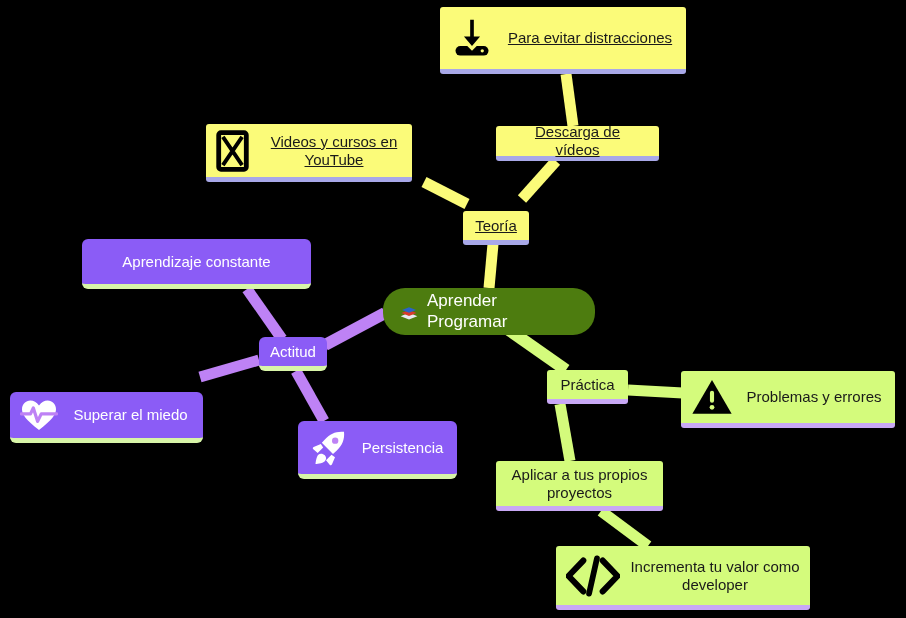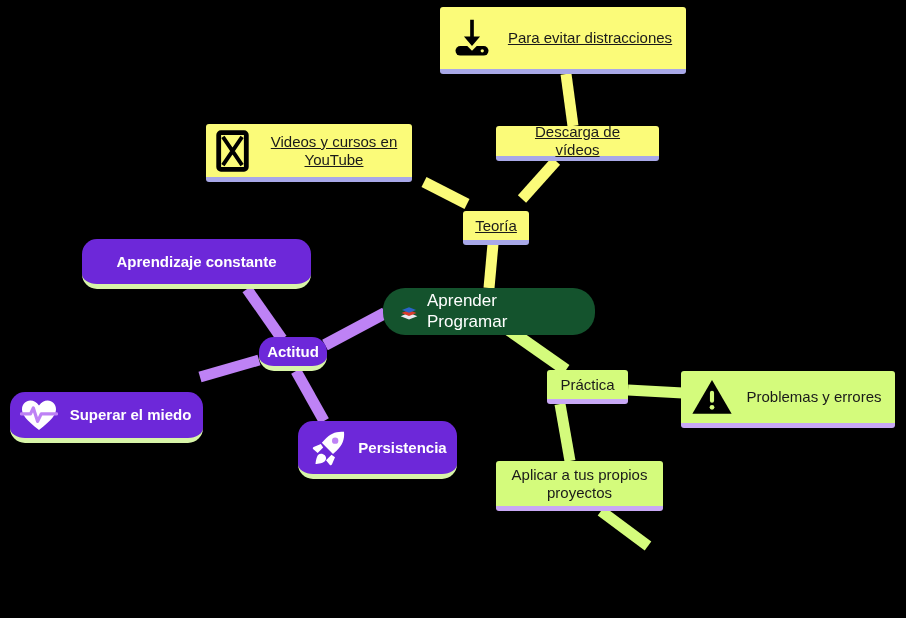--- a/index.html
+++ b/index.html
@@ -40,43 +40,42 @@
     display: inline-flex;
     align-items: center;
     justify-content: center;
   }
   .node .lbl {
     flex: 1 1 auto;
     display: block;
   }
   
   .node.root {
-    background: #14532d;
+    background: #4d7c0f;
     color: #ffffff;
     border-radius: 22px;
     font-size: 17px;
     padding: 0 16px;
     gap: 8px;
   }
   .node.root .lbl { text-align: left; }
   
   .node.yellow {
     background: #fbfb79;
     color: #1a1a1a;
     border-bottom: 5px solid #a8a8e8;
     border-radius: 3px;
     text-decoration: underline;
   }
   
   .node.purple {
-    background: #6d28d9;
+    background: #8b5cf6;
     color: #ffffff;
     border-bottom: 5px solid #d8f5a8;
-    border-radius: 15px;
-    font-weight: bold;
+    border-radius: 6px;
   }
   
   .node.green {
     background: #d4fb7c;
     color: #1a1a1a;
     border-bottom: 5px solid #c8a8f5;
     border-radius: 3px;
   }
   .node.sub { font-size: 15px; padding: 0 15px; }
   .node.leaf { font-size: 15px; padding: 0 10px; gap: 10px; }
@@ -190,14 +189,24 @@
         <circle cx="13" cy="18.5" r="1.5" fill="#d4fb7c"></circle>
       </svg>
     </span>
     <span class="lbl">Problemas y errores</span>
   </div>
 
   <div class="node green leaf" style="left:496px; top:461px; width:167px; height:50px;">
     <span class="lbl">Aplicar a tus propios proyectos</span>
   </div>
 
+  <div class="node green leaf" style="left:556px; top:546px; width:254px; height:64px;">
+    <span class="ico">
+      <svg class="glyph" width="54" height="44" viewBox="0 0 30 24">
+        <path d="M9.6 3.4 L1.4 12 L9.6 20.6" stroke="#000000" stroke-width="3.4" fill="none" stroke-linecap="round" stroke-linejoin="round"></path>
+        <path d="M20.4 3.4 L28.6 12 L20.4 20.6" stroke="#000000" stroke-width="3.4" fill="none" stroke-linecap="round" stroke-linejoin="round"></path>
+        <path d="M17.2 2.2 L12.8 21.8" stroke="#000000" stroke-width="3.2" fill="none" stroke-linecap="round"></path>
+      </svg>
+    </span>
+    <span class="lbl">Incrementa tu valor como developer</span>
+  </div>
 
 </div>
 
 </body></html>

